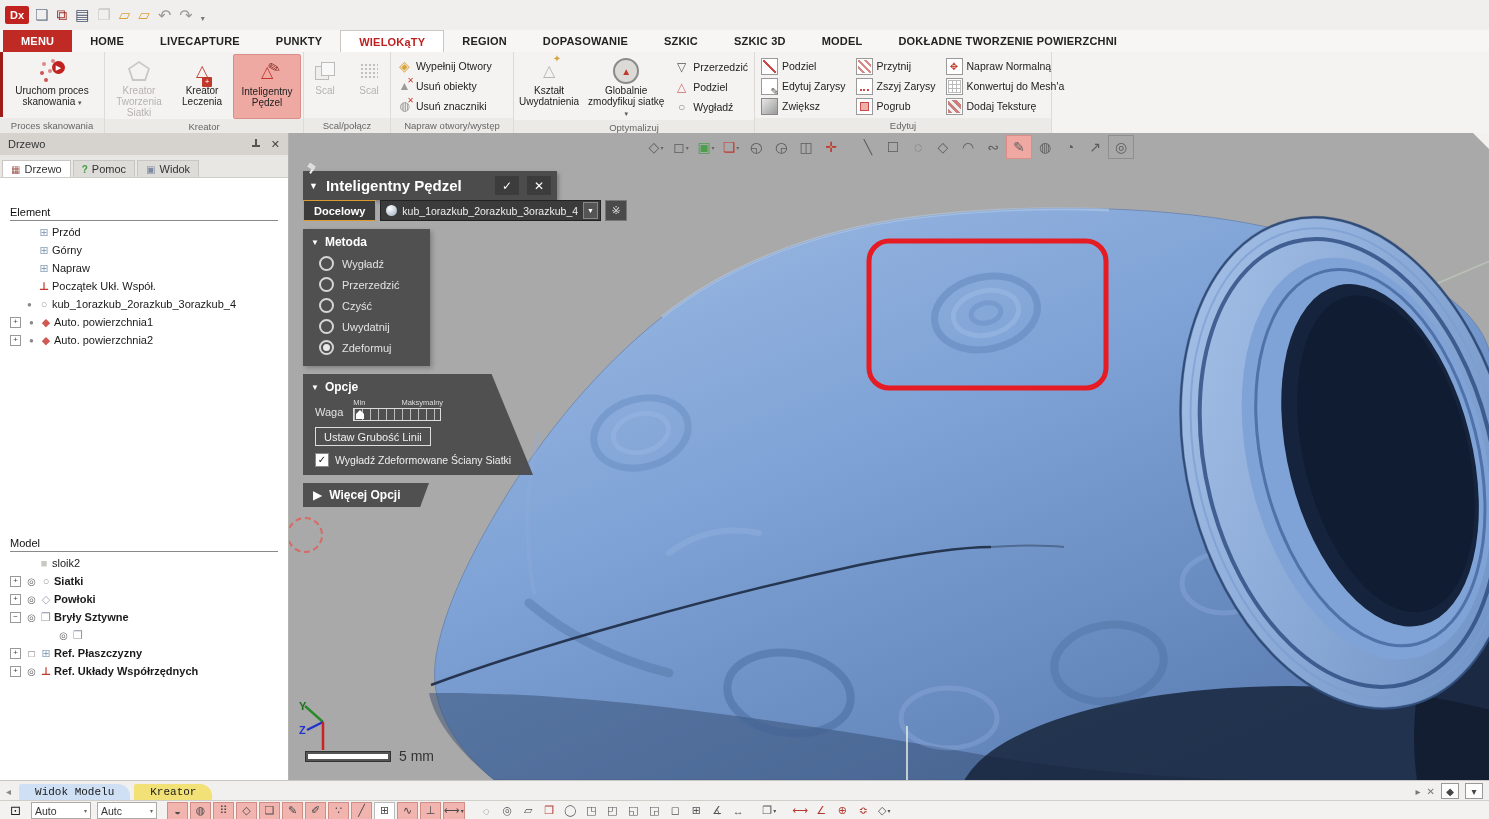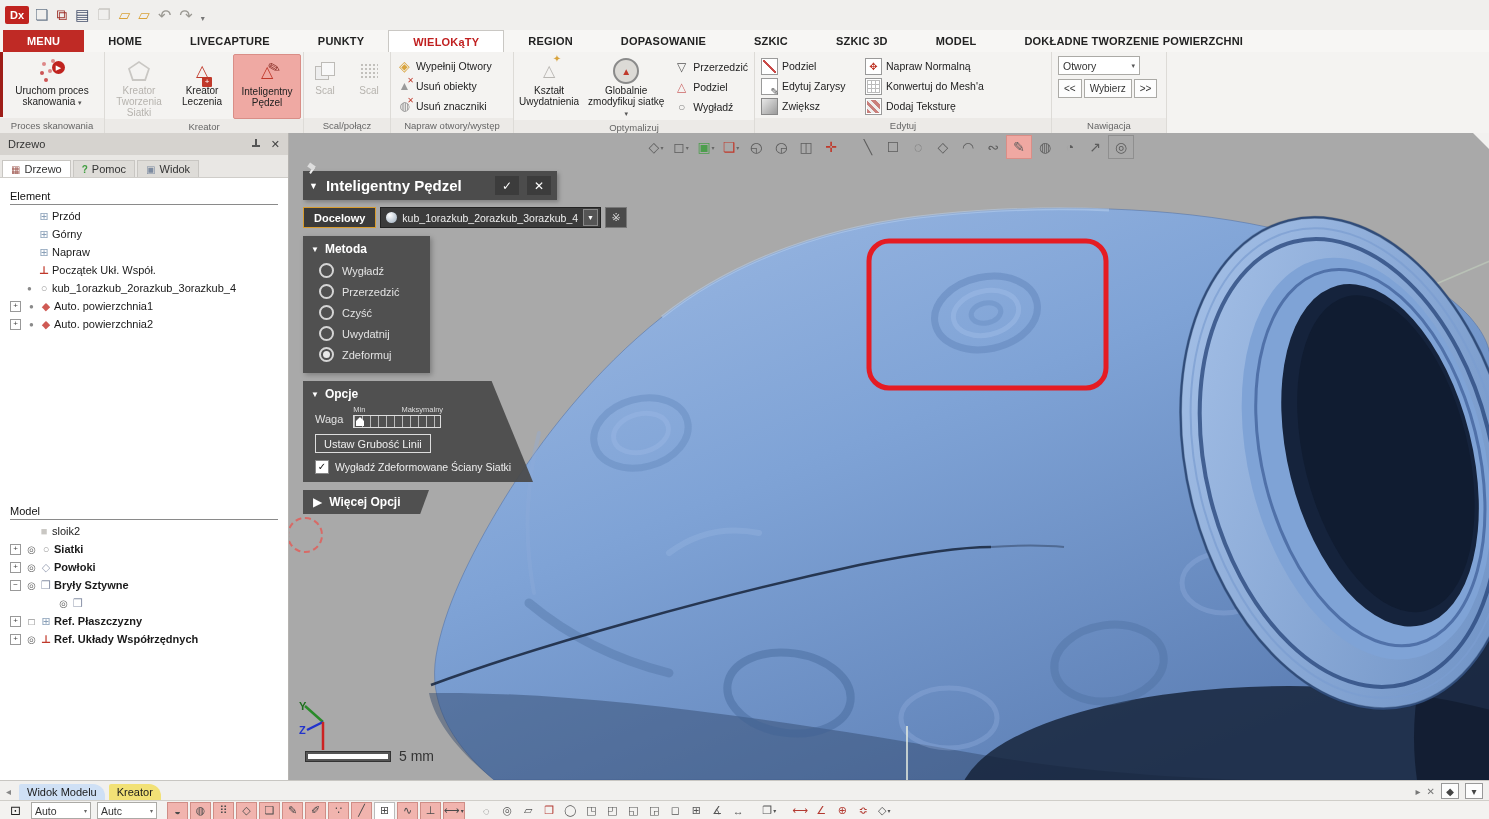--- a/index.html
+++ b/index.html
@@ -12,21 +12,21 @@
   .qic{font-size:15px;color:#6b7a8c;cursor:default;}
   .qic.dark .g{color:#44506b}
   .qic.folder .g{color:#d9a33a}
   .qic.disabled .g{color:#c9c7c3}
   .qic.arrow .g{color:#9a9892;font-size:16px}
   .qic.red-mark .g{color:#9c2f28}
   .qic.tiny .g{font-size:8px;color:#777}
   .wtitle{position:absolute;left:0;right:0;text-align:center;font-size:11.5px;color:#3a3a3a;pointer-events:none;}
   
   .tabrow{position:absolute;left:0;top:30px;width:100%;height:22px;background:#f7f6f4;display:flex;align-items:stretch;border-bottom:1px solid #d6d4d0;}
-  .rtab{padding:0 24px;display:flex;align-items:center;font-size:11px;font-weight:bold;color:#222;letter-spacing:.2px;cursor:default;justify-content:flex-end;}
+  .rtab{padding:0 18px;display:flex;align-items:center;font-size:11px;font-weight:bold;color:#222;letter-spacing:.2px;cursor:default;justify-content:flex-end;}
   .rtab.menu{background:#bf2a25;color:#fff;margin-left:3px;}
   .rtab.active{background:#fff;color:#c01f1f;border:1px solid #cac8c4;border-bottom:none;}
   
   .ribbon{position:absolute;left:0;top:52px;width:100%;height:81px;background:#f4f3f1;border-bottom:1px solid #c9c7c3;display:flex;}
   .ribbon::before{content:"";position:absolute;left:0;top:0;bottom:16px;width:3px;background:#9e1d18;}
   .rgroup{display:flex;flex-direction:column;border-right:1px solid #dddbd7;flex:0 0 auto;}
   .rbody{flex:1;display:flex;align-items:stretch;padding:2px 2px 0 2px;gap:2px;}
   .rfoot{height:15px;background:#eceae7;font-size:9.5px;color:#666;text-align:center;line-height:15px;}
   .bigbtn{display:flex;flex-direction:column;align-items:center;justify-content:flex-start;padding:3px 1px 1px;border-radius:2px;cursor:default;}
   .bigbtn .icz{height:28px;display:flex;align-items:center;justify-content:center;position:relative;}
@@ -80,21 +80,21 @@
   .pin{width:10px;height:10px;position:relative;margin-right:10px;}
   .pin::before{content:"";position:absolute;left:4px;top:0;width:2px;height:7px;background:#555;}
   .pin::after{content:"";position:absolute;left:1px;top:6px;width:8px;height:2px;background:#555;}
   .pclose{color:#444;font-size:11px;}
   .ptabs{height:22px;display:flex;align-items:flex-end;background:#e9e7e4;border-bottom:1px solid #cfcdc9;padding-left:2px;gap:2px;}
   .ptab{display:flex;align-items:center;gap:4px;padding:2px 8px;font-size:11px;color:#333;background:#dedcd8;border:1px solid #c8c6c2;border-bottom:none;}
   .ptab.active{background:#fff;}
   .ptab .tic{font-size:10px;color:#a05a52;}
   .ptab.ic-help .tic{color:#3f9e3f;font-weight:bold;}
   .ptab.ic-view .tic{color:#7d8ba0;}
-  .phead{margin:6px 10px 0;height:18px;font-size:11px;color:#111;border-bottom:1px solid #8a8a8a;display:flex;align-items:flex-end;padding-bottom:2px;}
+  .phead{margin:22px 10px 0;height:18px;font-size:11px;color:#111;border-bottom:1px solid #8a8a8a;display:flex;align-items:flex-end;padding-bottom:2px;}
   .treelist{padding-top:2px;}
   .trow{display:flex;align-items:center;height:18px;padding-left:10px;font-size:11px;color:#1a1a1a;white-space:nowrap;}
   .trow .exp{width:9px;height:9px;border:1px solid #999;background:#fff;font-size:8px;line-height:7px;text-align:center;color:#444;margin-right:4px;flex:0 0 auto;}
   .trow .exp:empty{border:none;background:none;}
   .trow .pre{width:13px;font-size:8px;color:#8a8a8a;text-align:center;flex:0 0 auto;}
   .trow .tico{width:16px;font-size:11px;text-align:center;flex:0 0 auto;color:#8aa0b8;}
   .trow.ic-axes .tico{color:#c0392b;font-weight:bold;}
   .trow.ic-surf .tico{color:#cf5a54;}
   .trow.ic-mesh .tico{color:#9a9a9a;}
   .trow.ic-shell .tico{color:#9aa2b5;}
@@ -118,21 +118,21 @@
   .vic.boxed{border:1px solid #8f8f8f;}
   
   .dlg{position:absolute;left:14px;top:38px;z-index:8;color:#eee;}
   .dpin{position:absolute;left:4px;top:-7px;width:10px;height:10px;z-index:9;}
   .dpin::before{content:"";position:absolute;left:4px;top:3px;width:2px;height:7px;background:#eee;transform:rotate(35deg);}
   .dpin::after{content:"";position:absolute;left:1px;top:0;width:7px;height:5px;background:#ddd;transform:rotate(35deg);}
   .dhead{width:242px;height:29px;background:rgba(72,72,72,.96);display:flex;align-items:center;padding:0 6px;gap:8px;box-shadow:2px 2px 4px rgba(0,0,0,.25);}
   .dhead .tt{font-size:15px;font-weight:bold;color:#fff;flex:1;}
   .dhead .tri9{font-size:9px;color:#fff;}
   .dbtn{width:24px;height:19px;background:#3c3c3c;color:#fff;display:flex;align-items:center;justify-content:center;font-size:12px;font-weight:bold;}
-  .trow2{margin-top:7px;display:flex;align-items:center;gap:4px;}
+  .trow2{display:flex;align-items:center;gap:4px;}
   .target-btn{height:19px;background:#3b3b3b;border:1px solid #d89c2e;color:#fff;font-size:11px;font-weight:bold;display:flex;align-items:center;padding:0 10px;}
   .target-dd{height:19px;background:#3b3b3b;border:1px solid #222;display:flex;align-items:center;gap:5px;padding:0 2px 0 5px;font-size:10.5px;color:#eee;}
   .target-dd .sph{width:11px;height:11px;border-radius:50%;background:radial-gradient(circle at 35% 30%,#fff,#9ab);}
   .target-dd .ddv{width:13px;height:15px;background:#555;border:1px solid #888;color:#fff;font-size:7px;display:flex;align-items:center;justify-content:center;}
   .aster{width:20px;height:19px;background:#4a4a4a;border:1px solid #777;color:#ddd;font-size:11px;display:flex;align-items:center;justify-content:center;}
   .dpanel{background:rgba(73,73,73,.93);margin-top:8px;padding:6px 8px 8px;box-shadow:2px 2px 5px rgba(0,0,0,.25);}
   .dpanel .ph{font-size:12px;font-weight:bold;color:#fff;display:flex;gap:6px;align-items:center;margin-bottom:4px;}
   .dpanel .ph .tri9{font-size:8px;}
   .metoda{width:111px;}
   .ropt{display:flex;align-items:center;gap:8px;height:21px;padding-left:8px;font-size:11px;color:#e2e2e2;}
@@ -152,21 +152,21 @@
   .brushcur{position:absolute;left:-16px;top:346px;width:32px;height:32px;border:2px dashed #d86a66;border-radius:50%;z-index:7;}
   
   .triad{position:absolute;left:8px;bottom:28px;z-index:6;}
   .scalebar{position:absolute;left:16px;bottom:16px;display:flex;align-items:center;gap:8px;z-index:6;}
   .sbar{width:84px;height:9px;background:#555;border:1px solid #333;position:relative;}
   .sbar::after{content:"";position:absolute;left:2px;right:2px;top:2px;bottom:2px;background:#fff;}
   .slabel{font-size:14px;color:#333;}
   
   .viewtabs{position:absolute;left:0;top:780px;width:100%;height:20px;background:#f1f0ee;border-top:1px solid #c8c6c2;display:flex;align-items:center;}
   .vt-left{color:#888;font-size:10px;margin:0 8px 0 6px;}
-  .btab{padding:2px 8px;font-size:11px;color:#1a1a1a;border-radius:2px 12px 0 0;margin-top:1px;}
+  .btab{padding:2px 16px;font-size:11px;color:#1a1a1a;border-radius:2px 12px 0 0;margin-top:1px;font-family:Liberation Mono, monospace;}
   .btab.blue{background:#cfe0f5;}
   .btab.yellow{background:#f2e176;margin-left:4px;}
   .vt-right{position:absolute;right:6px;display:flex;gap:6px;align-items:center;}
   .vt-right .nic{color:#777;font-size:10px;}
   .vt-right .nic.boxed{border:1px solid #999;background:#fdfdfd;width:16px;height:14px;display:flex;align-items:center;justify-content:center;color:#444;}
   
   .statusbar{position:absolute;left:0;top:800px;width:100%;height:19px;background:#f3f2f0;border-top:1px solid #d0cec9;display:flex;align-items:center;gap:2px;padding-left:6px;}
   .sic{min-width:19px;height:16px;display:inline-flex;align-items:center;justify-content:center;font-size:11px;color:#555;gap:1px;cursor:default;}
   .sic .ca{font-size:6px}
   .sic .ca:empty{display:none}
@@ -361,54 +361,52 @@
             </div>
           <div class="rowbtn">
               <span class="mi box pen"></span>
               <span>Edytuj Zarysy</span>
             </div>
           <div class="rowbtn">
               <span class="mi solid"></span>
               <span>Zwiększ</span>
             </div>
         </div>
+        <div class="rcol" style="width:88px">
+          <div class="rowbtn">
+              <span class="mi box hatch"></span>
+              <span>Przytnij</span>
+            </div>
+          <div class="rowbtn">
+              <span class="mi box stitch"></span>
+              <span>Zszyj Zarysy</span>
+            </div>
+          <div class="rowbtn">
+              <span class="mi box thick"></span>
+              <span>Pogrub</span>
+            </div>
+        </div>
         <div class="rcol" style="width:106px">
           <div class="rowbtn">
               <span class="mi box cubearr">✥</span>
               <span>Napraw Normalną</span>
             </div>
           <div class="rowbtn">
               <span class="mi box mesh"></span>
               <span>Konwertuj do Mesh'a</span>
             </div>
           <div class="rowbtn">
               <span class="mi box texture"></span>
               <span>Dodaj Teksturę</span>
             </div>
         </div>
       </div>
       <div class="rfoot">Edytuj</div>
     </div>
 
-    <div class="rgroup" style="width:114px">
-      <div class="rbody">
-          <div class="rcol" style="align-items:flex-start;justify-content:flex-start;padding-top:2px">
-        <div class="navsel">
-              <span>Otwory</span>
-              <span class="caret">▾</span>
-            </div>
-        <div class="navbtns">
-          <span class="nb">&lt;&lt;</span>
-          <span class="nb">Wybierz</span>
-          <span class="nb">&gt;&gt;</span>
-        </div>
-      </div>
-        </div>
-      <div class="rfoot">Nawigacja</div>
-    </div>
   </div>
 
   <div class="main">
 
     <div class="sidepanel">
       <div class="ptitle">
         <span>Drzewo</span>
         <span class="sp"></span>
         <span class="pin"></span>
         <span class="pclose">✕</span>

